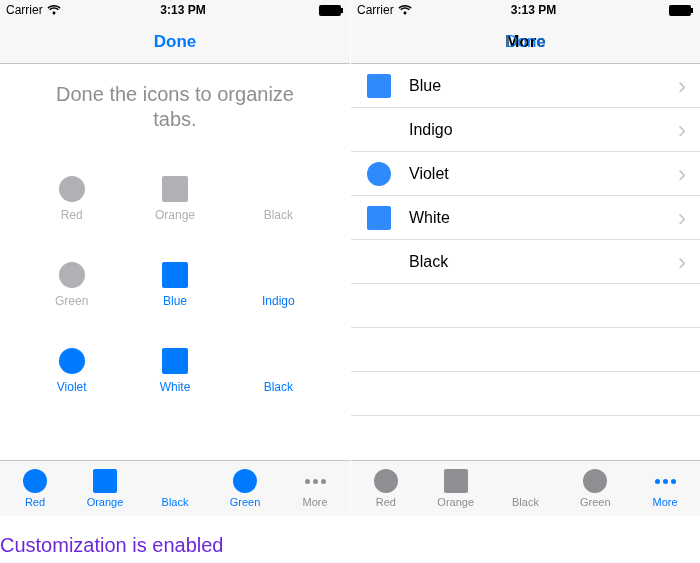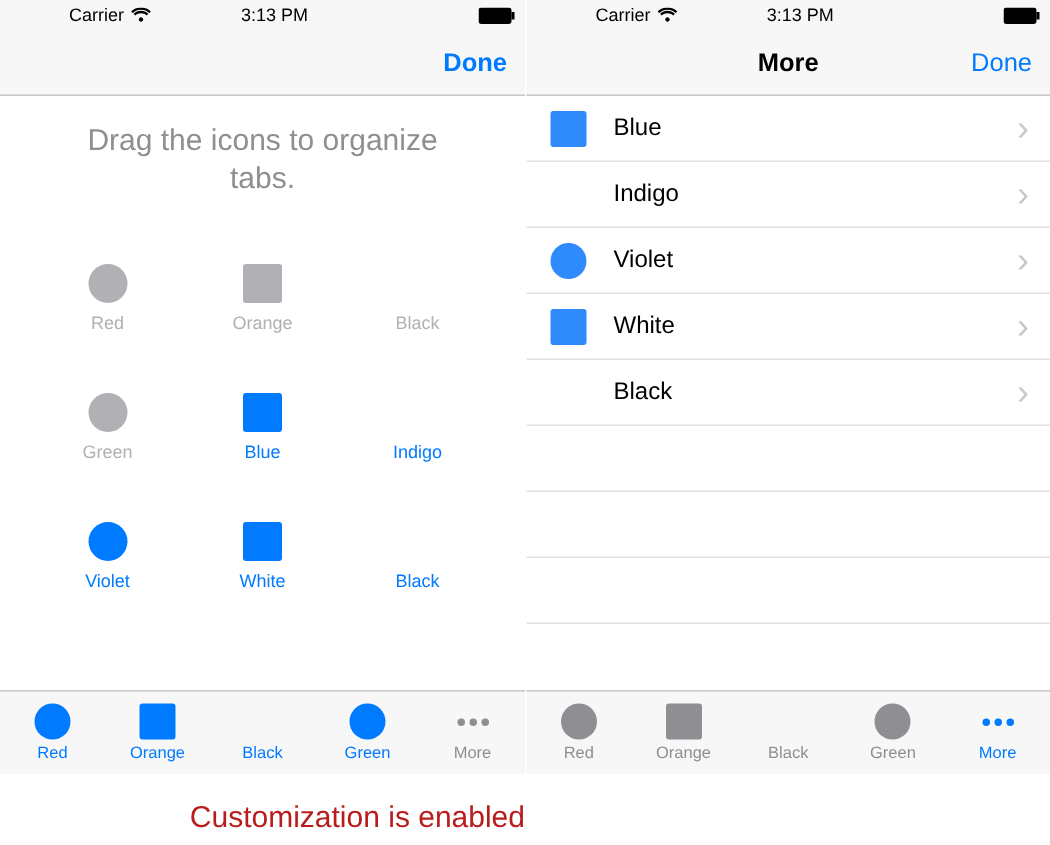--- a/index.html
+++ b/index.html
@@ -23,32 +23,32 @@
   .status-bar {
     height: 20px;
     background: #f7f7f8;
     display: flex;
     align-items: center;
     justify-content: space-between;
     padding: 0 6px;
     font-size: 12px;
     color: #000;
   }
-  .status-left { display: flex; align-items: center; gap: 4px; margin-left: 40px; }
-  .status-center { position: absolute; left: 16px; right: 0; text-align: center; font-weight: 400; font-size: 12px; pointer-events:none;}
+  .status-left { display: flex; align-items: center; gap: 4px; }
+  .status-center { position: absolute; left: 16px; right: 0; text-align: center; font-weight: 700; font-size: 12px; pointer-events:none;}
   .status-right svg { display:block; }
 
   
   .nav-bar {
     height: 44px;
     background: #f7f7f8;
     border-bottom: 1px solid #c6c6c8;
     display: flex;
     align-items: center;
-    justify-content: flex-end;
+    justify-content: center;
     padding: 0 12px;
     position: relative;
   }
   .nav-title {
     position: absolute;
     left: 0; right: 0;
     text-align: center;
     font-size: 17px;
     font-weight: 600;
     color: #000;
@@ -139,25 +139,24 @@
   .tab.gray { color:#8e8e93;}
   .tab.gray .tshape{ background:#8e8e93;}
   .tab .dots { display:flex; gap:3px; height:24px; align-items:center;}
   .tab .dots span{ width:5px; height:5px; border-radius:50%; background:currentColor;}
 
   
   .caption {
     position:absolute;
     bottom:6px;
     left:0; right:0;
-    text-align:right;
-    color:#b91c1c;
+    text-align:left;
+    color:#6d28d9;
     font-size:20px;
     font-weight:400;
-    padding-left:38px;
   }
   .phone { display:flex; flex-direction:column; height: 516px; background:#fff;}
 </style>
 </head>
 <body>
 
 <div class="panel">
   <div class="phone">
     <div class="status-bar">
       <div class="status-left">
@@ -170,21 +169,21 @@
       <div class="status-right">
         <svg width="25" height="11" viewBox="0 0 25 11">
             <rect x="0" y="0" width="22" height="11" rx="2" fill="#000"></rect>
             <rect x="22" y="3" width="2" height="5" fill="#000"></rect>
           </svg>
       </div>
     </div>
     <div class="nav-bar">
       <div class="nav-btn">Done</div>
     </div>
-    <div class="instruction">Drag the icons to organize tabs.</div>
+    <div class="instruction">Done the icons to organize tabs.</div>
     <div class="icon-grid" id="grid-left">
         <div class="grid-item dim">
           <div class="shape circle"></div>
           <span>Red</span>
         </div>
         <div class="grid-item dim">
           <div class="shape square"></div>
           <span>Orange</span>
         </div>
         <div class="grid-item dim hidden-shape">

